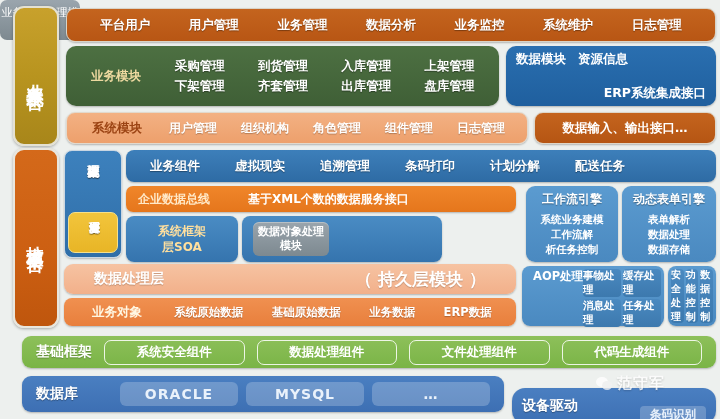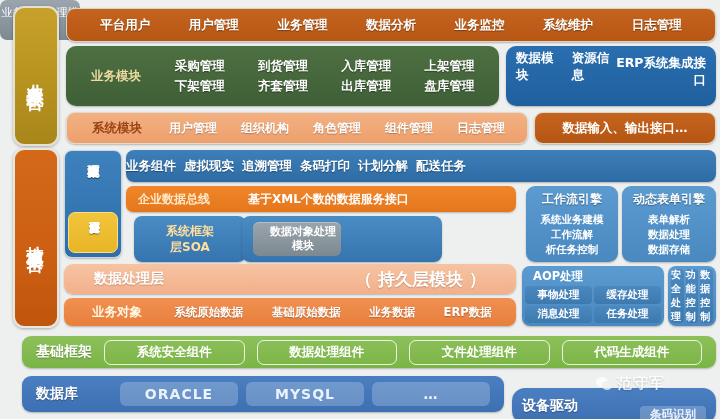--- a/index.html
+++ b/index.html
@@ -55,22 +55,22 @@
   #biz-module-title{font-size:12.5px;color:#edd9a0;width:84px;text-align:center;flex:none;}
   #biz-module-grid{flex:1;display:grid;grid-template-columns:repeat(4,1fr);
     grid-template-rows:1fr 1fr;row-gap:3px;}
   #biz-module-grid span{font-size:12.5px;color:#fff;text-align:center;
     text-shadow:0 1px 1px rgba(0,0,0,.4);}
 
   
   #data-module-box{
     left:506px;top:46px;width:210px;height:60px;
     background:linear-gradient(180deg,#2a6fb0 0%,#1f5f9e 100%);
-    border-radius:10px;flex-direction:row;align-items:stretch;
-    justify-content:center;padding:4px 10px;
+    border-radius:10px;flex-direction:column;align-items:stretch;
+    justify-content:center;padding:4px 10px;gap:12px;
   }
   #data-module-box .l1{display:flex;gap:12px;font-size:12.5px;}
   #data-module-box .l2{text-align:right;font-size:12.5px;margin-top:5px;}
 
   
   #sys-module-bar{
     left:66px;top:112px;width:462px;height:32px;
     background:linear-gradient(180deg,#f3b183 0%,#eda06c 100%);
     border:1px solid #e2d9cc;border-radius:9px;
   }
@@ -108,52 +108,51 @@
     writing-mode:vertical-rl;text-orientation:upright;
     font-size:11px;color:#fff;height:38px;
     text-shadow:0 1px 1px rgba(0,0,0,.3);
   }
 
   #biz-components-bar{
     left:126px;top:150px;width:590px;height:32px;
     background:linear-gradient(180deg,#3d7fba 0%,#2e6ba4 100%);
     border-radius:8px;
   }
-  #biz-components-bar .row{padding:0 0;gap:8px;}
+  #biz-components-bar .row{padding:0 24px;gap:35px;}
   #biz-components-bar span{font-size:12.5px;text-shadow:0 1px 1px rgba(0,0,0,.35);}
 
   #esb-bar{
     left:126px;top:186px;width:390px;height:26px;
     background:linear-gradient(180deg,#f0862a 0%,#e5761c 100%);
     border-radius:7px;
   }
   #esb-bar .row{padding:0 12px;}
   #esb-title{font-size:12px;color:#ffe9c8;width:110px;flex:none;}
   #esb-desc{font-size:12px;color:#fff;}
 
   #soa-box{
-    left:134px;top:216px;width:112px;height:46px;
+    left:126px;top:216px;width:112px;height:46px;
     background:linear-gradient(180deg,#4a8cc4 0%,#3574ae 100%);
     border-radius:8px;flex-direction:column;justify-content:center;
     align-items:center;font-size:12px;color:#ffdf9e;line-height:1.35;
   }
   #dyn-loader-box{
     left:242px;top:216px;width:200px;height:46px;
     background:linear-gradient(180deg,#4a8cc4 0%,#3574ae 100%);
     border-radius:8px;align-items:center;justify-content:flex-start;
     padding-left:6px;
   }
   #dyn-loader-title{width:88px;font-size:11.5px;color:#ffdf9e;line-height:1.25;text-align:center;}
   .sub-mod{
     width:76px;height:34px;border-radius:6px;margin-left:5px;
     background:linear-gradient(180deg,#9aa5ad 0%,#7d8990 100%);
     display:flex;align-items:center;justify-content:center;
     font-size:11px;color:#fff;line-height:1.25;text-align:center;
     box-shadow:inset 0 1px 0 rgba(255,255,255,.3);
-    padding-left:12px;
   }
   #biz-logic-box{
     left:446px;top:219px;width:80px;height:40px;border-radius:7px;
     background:linear-gradient(180deg,#9aa5ad 0%,#7d8990 100%);
     display:flex;align-items:center;justify-content:center;
     font-size:11px;color:#fff;line-height:1.3;text-align:center;
   }
 
   #workflow-engine-box{
     left:526px;top:186px;width:92px;height:76px;
@@ -187,21 +186,21 @@
   }
   #biz-object-bar .row{padding:0 10px;}
   #biz-object-title{font-size:12.5px;color:#fff7e2;width:86px;text-align:center;flex:none;}
   #biz-object-items{flex:1;display:flex;justify-content:space-around;}
   #biz-object-items span{font-size:11.5px;color:#fff;text-shadow:0 1px 1px rgba(0,0,0,.25);}
 
   
   #aop-box{
     left:522px;top:266px;width:142px;height:60px;
     background:linear-gradient(180deg,#5b9bd0 0%,#4a89c0 100%);
-    border-radius:8px;flex-direction:column;align-items:stretch;padding:3px;
+    border-radius:8px;flex-direction:row;align-items:stretch;padding:3px;
   }
   #aop-title{font-size:11.5px;color:#fff;padding-left:8px;margin-bottom:2px;}
   #aop-grid{display:grid;grid-template-columns:1fr 1fr;gap:2px;flex:1;}
   #aop-grid span{background:linear-gradient(180deg,#4a89c0 0%,#3c79ae 100%);
     border-radius:4px;font-size:10.5px;color:#fff;
     display:flex;align-items:center;justify-content:center;}
 
   #security-box{
     left:668px;top:266px;width:48px;height:60px;
     background:linear-gradient(180deg,#5b9bd0 0%,#4a89c0 100%);

